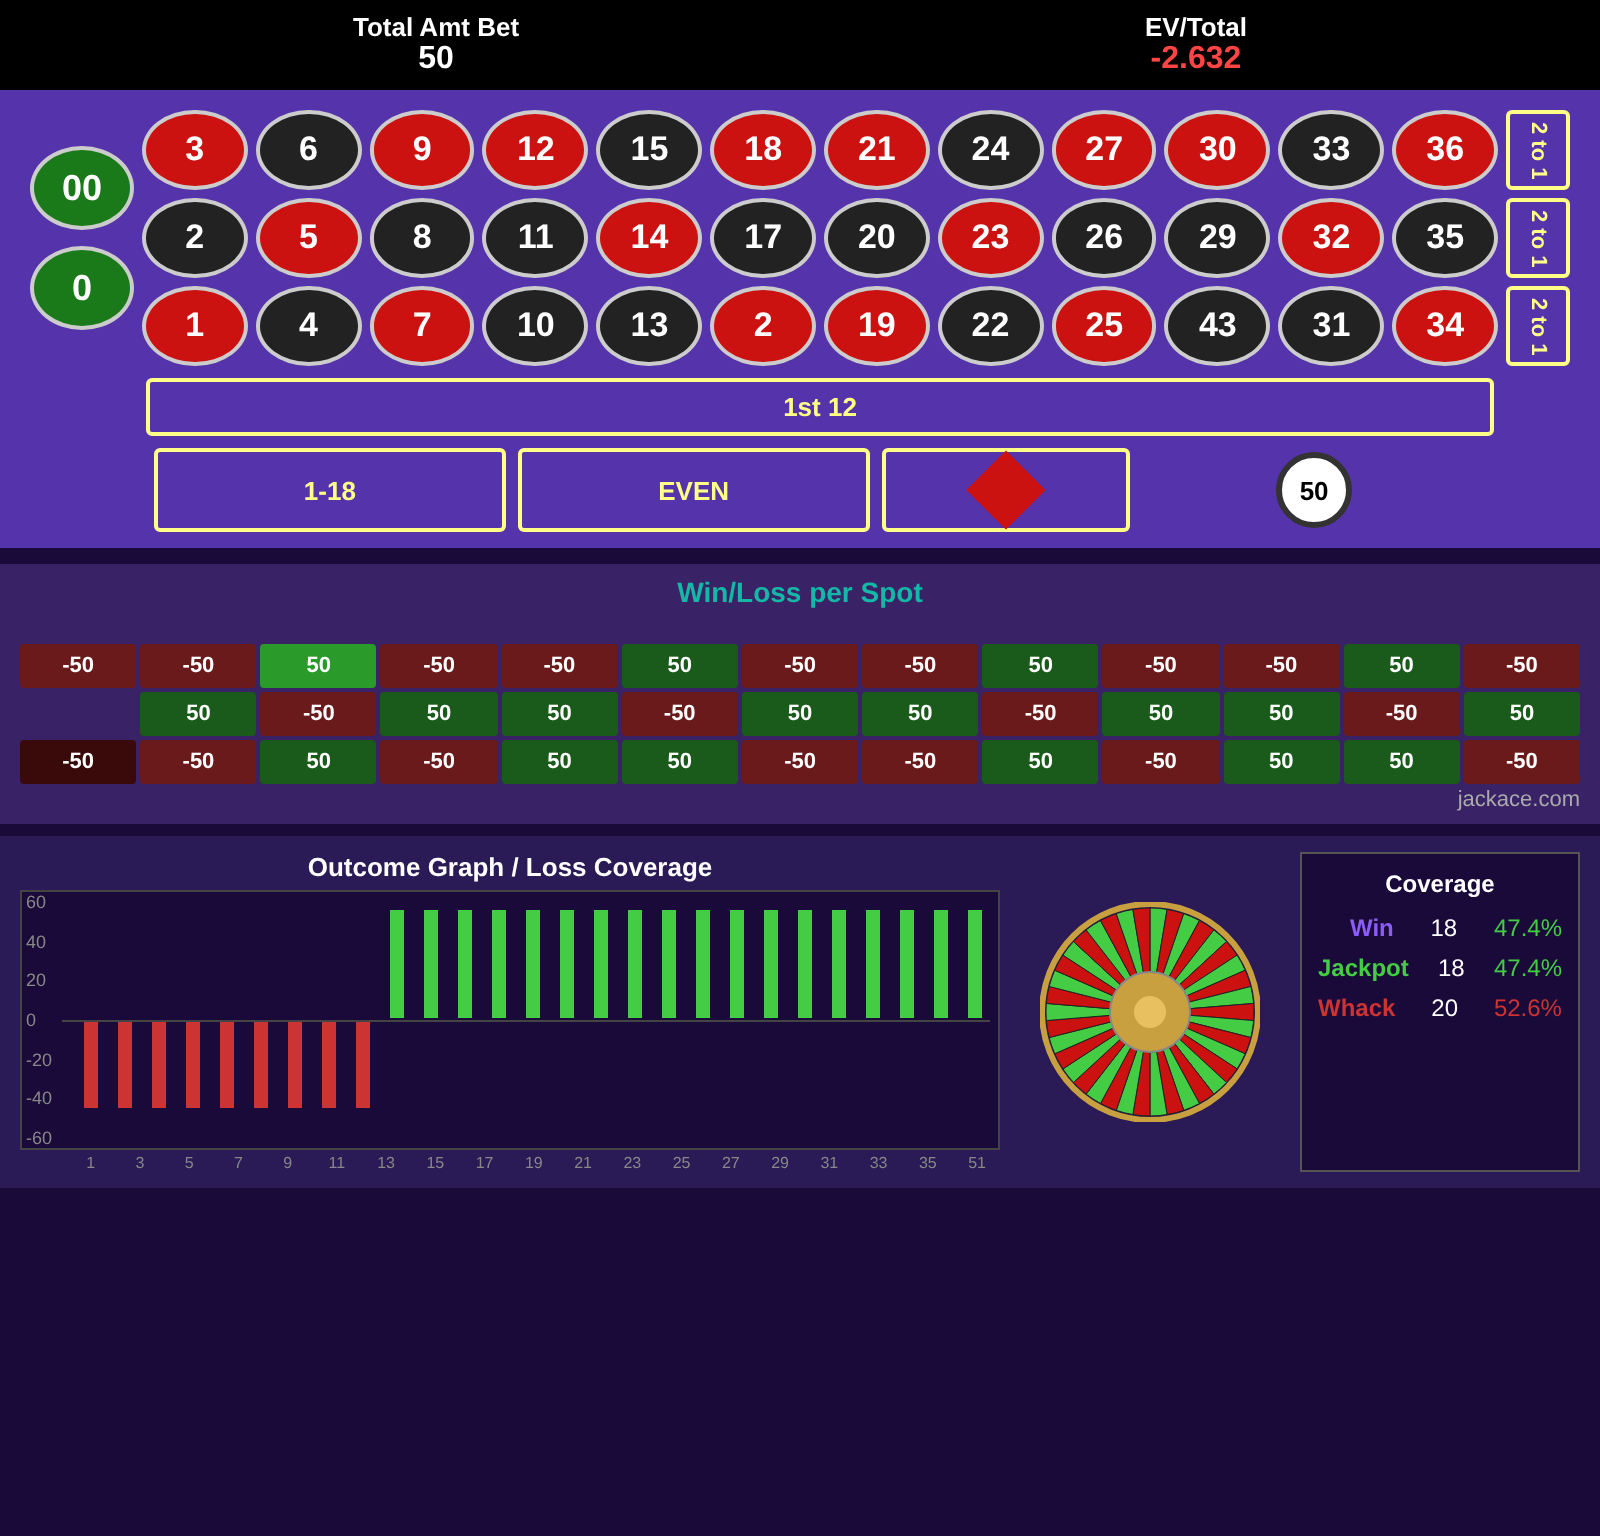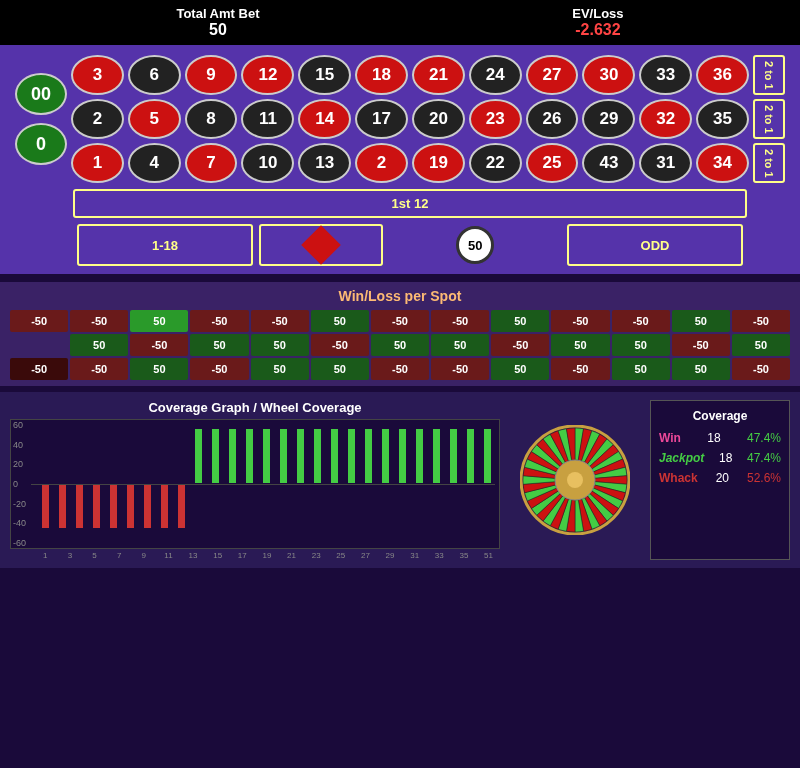--- a/index.html
+++ b/index.html
@@ -182,24 +182,24 @@
 
     
     .winloss-section {
       background: #3a2266;
       margin-top: 8px;
       padding: 6px 10px;
     }
 
     .winloss-title {
       text-align: center;
-      color: #fdba74;
+      color: #14b8a6;
       font-size: 14px;
       font-weight: bold;
-      margin-bottom: 6px;
+      margin-bottom: 18px;
     }
 
     .winloss-grid {
       display: flex;
       flex-direction: column;
       gap: 2px;
     }
 
     .wl-row {
       display: flex;
@@ -296,22 +296,22 @@
     }
 
     .cov-row {
       display: flex;
       justify-content: space-between;
       margin-bottom: 6px;
       align-items: center;
     }
 
     .cov-label { font-size: 12px; font-weight: bold; }
-    .cov-label.win { color: #ec4899; }
-    .cov-label.jackpot { color: #44cc44; font-style: italic; }
+    .cov-label.win { color: #8b5cf6; margin-left: 16px; }
+    .cov-label.jackpot { color: #44cc44; }
     .cov-label.whack { color: #cc3333; }
 
     .cov-num { color: white; font-size: 12px; }
     .cov-pct { font-size: 12px; }
     .cov-pct.green { color: #44cc44; }
     .cov-pct.red { color: #cc3333; }
 
     .center-line {
       position: absolute;
       left: 20px;
@@ -323,21 +323,21 @@
   </style>
 </head>
 <body>
 
 <div class="stats-bar">
   <div class="stat-group">
     <div class="stat-label">Total Amt Bet</div>
     <div class="stat-value positive">50</div>
   </div>
   <div class="stat-group">
-    <div class="stat-label">EV/Loss</div>
+    <div class="stat-label">EV/Total</div>
     <div class="stat-value negative">-2.632</div>
   </div>
 </div>
 
 <div class="table-section">
   <div class="roulette-table">
 
     <div class="zeros-col">
       <div class="zero-oval bg-green" style="height:42px;width:52px;border-radius:50%;">00</div>
       <div class="zero-oval bg-green" style="height:42px;width:52px;border-radius:50%;margin-top:4px;">0</div>
@@ -391,27 +391,27 @@
 
   <div class="dozen-row">
     <div style="width:52px;flex-shrink:0;"></div>
     <button class="dozen-btn dozen-1">1st 12</button>
     <div style="width:32px;flex-shrink:0;"></div>
   </div>
 
   <div class="betting-row">
     <div style="width:52px;flex-shrink:0;"></div>
     <button class="bet-btn bet-118">1-18</button>
+    <button class="bet-btn bet-even">EVEN</button>
     <div class="bet-btn bet-red" style="border:2px solid #ffff88;">
       <div class="red-diamond"></div>
     </div>
     <div class="bet-chip">
       <div class="chip-circle">50</div>
     </div>
-    <button class="bet-btn bet-odd">ODD</button>
     <div style="width:32px;flex-shrink:0;"></div>
   </div>
 </div>
 
 <div class="winloss-section">
   <div class="winloss-title">Win/Loss per Spot</div>
   <div class="winloss-grid" id="wl-grid">
   <div class="wl-row">
         <div class="wl-cell wl-neg">-50</div>
         <div class="wl-cell wl-neg">-50</div>
@@ -451,25 +451,26 @@
         <div class="wl-cell wl-pos">50</div>
         <div class="wl-cell wl-neg">-50</div>
         <div class="wl-cell wl-neg">-50</div>
         <div class="wl-cell wl-pos">50</div>
         <div class="wl-cell wl-neg">-50</div>
         <div class="wl-cell wl-pos">50</div>
         <div class="wl-cell wl-pos">50</div>
         <div class="wl-cell wl-neg">-50</div>
       </div>
     </div>
+  <div class="jackace">jackace.com</div>
 </div>
 
 <div class="outcome-section">
   <div class="graph-area">
-    <div class="graph-title">Coverage Graph / Wheel Coverage</div>
+    <div class="graph-title">Outcome Graph / Loss Coverage</div>
     <div class="bar-chart" id="bar-chart">
       <div class="center-line"></div>
     <div style="position: absolute; left: 2px; top: 0px; height: 100%; display: flex; flex-direction: column; justify-content: space-between; pointer-events: none;">
           <span style="font-size: 9px; color: rgb(136, 136, 136);">60</span>
           <span style="font-size: 9px; color: rgb(136, 136, 136);">40</span>
           <span style="font-size: 9px; color: rgb(136, 136, 136);">20</span>
           <span style="font-size: 9px; color: rgb(136, 136, 136);">0</span>
           <span style="font-size: 9px; color: rgb(136, 136, 136);">-20</span>
           <span style="font-size: 9px; color: rgb(136, 136, 136);">-40</span>
           <span style="font-size: 9px; color: rgb(136, 136, 136);">-60</span>

